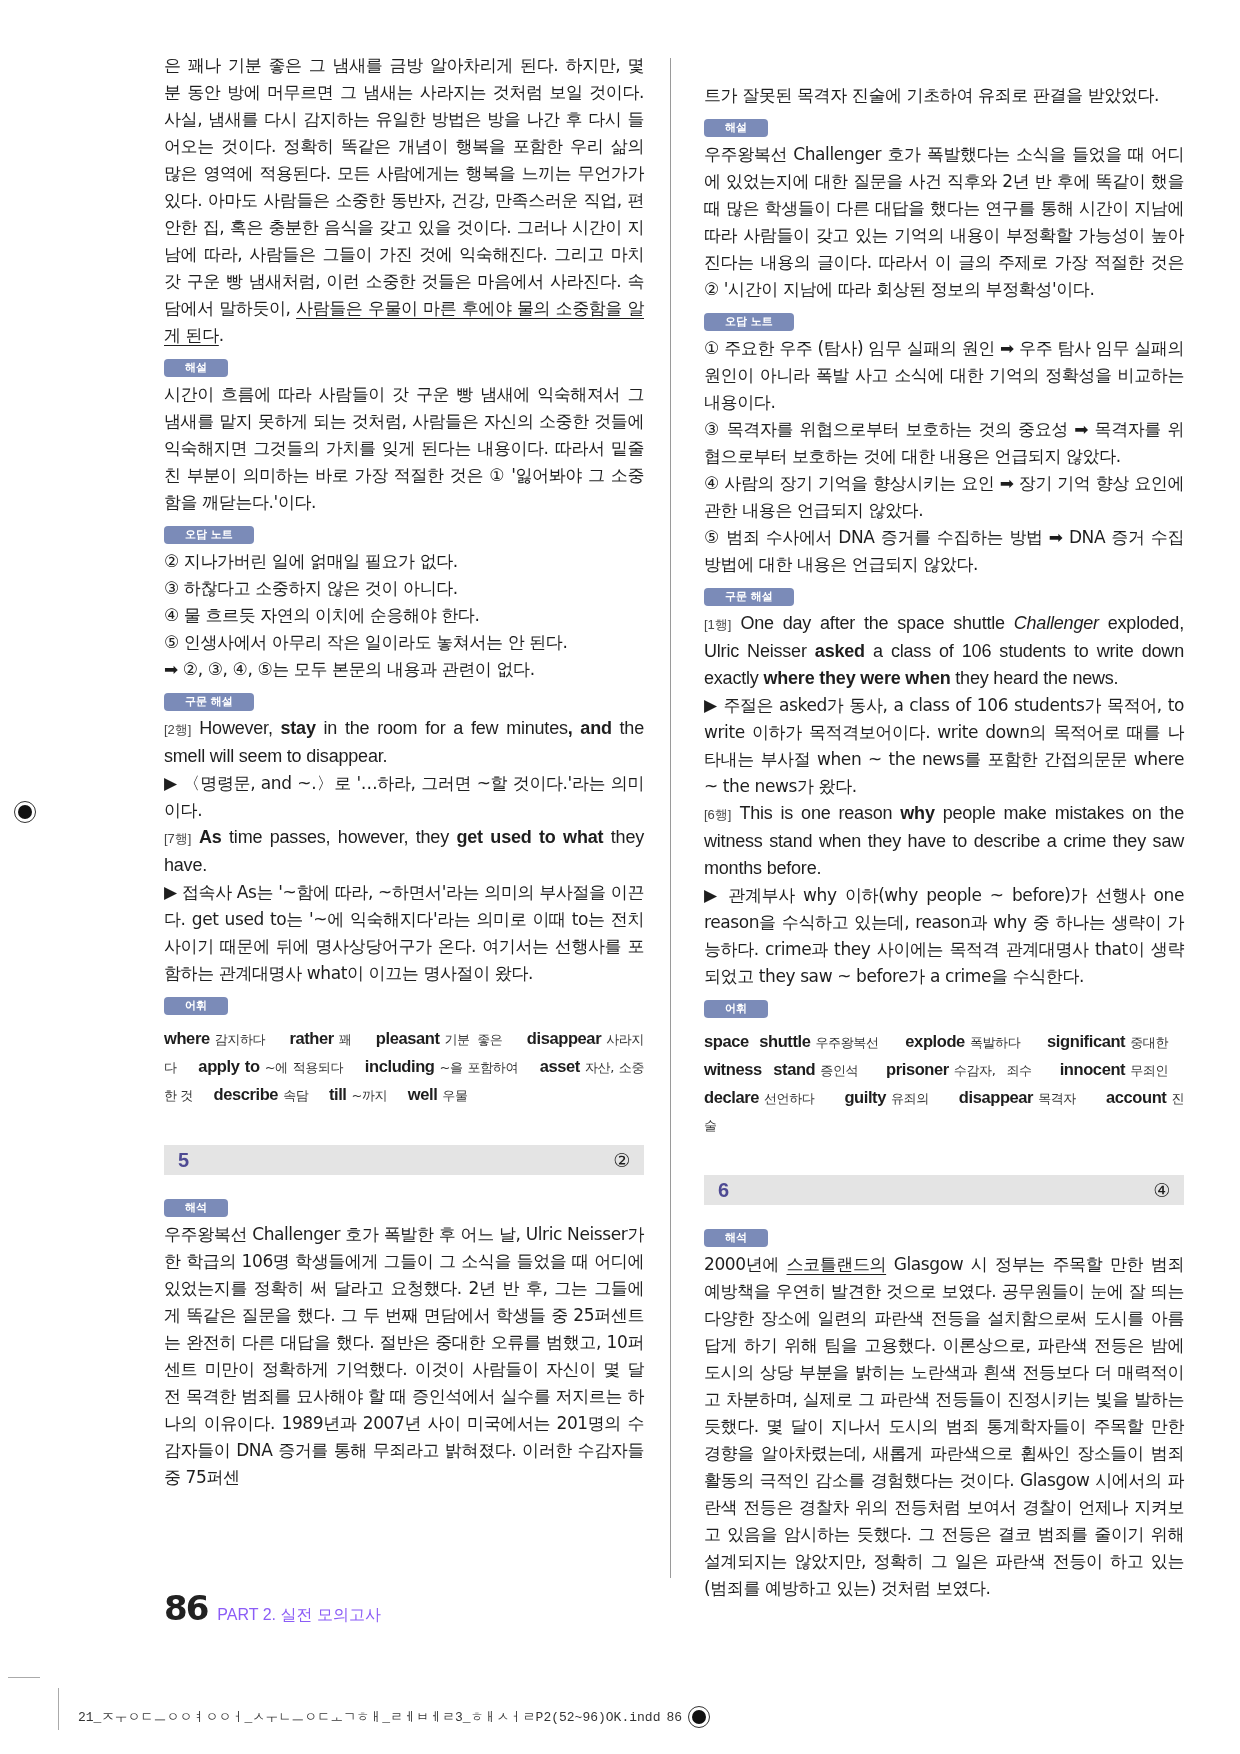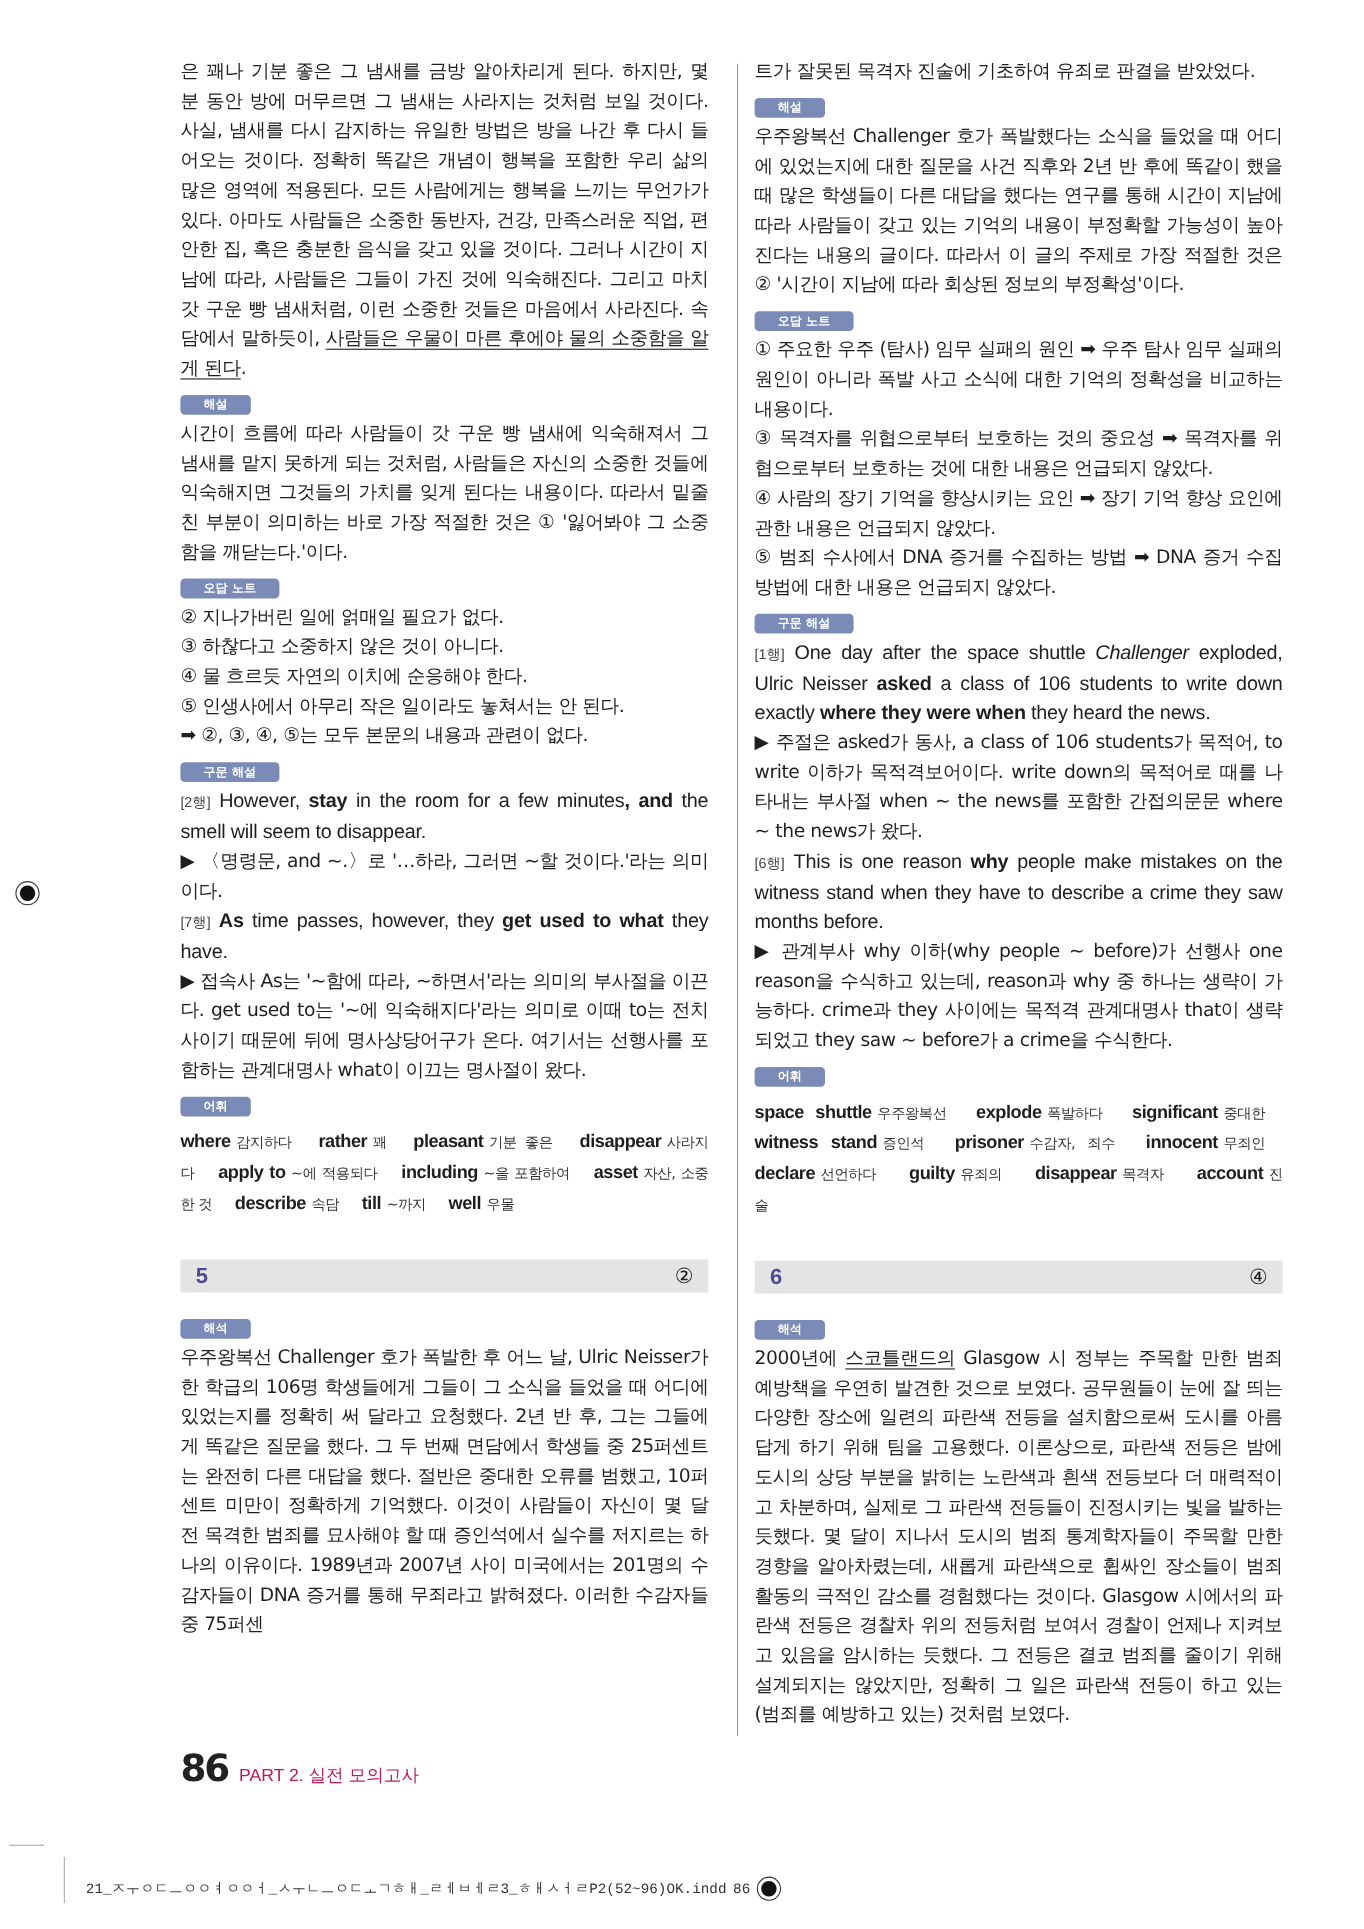--- a/index.html
+++ b/index.html
@@ -1,39 +1,39 @@
 <!DOCTYPE html>
 <html><head>
 <meta charset="utf-8">
 <style>
   html, body { margin: 0; padding: 0; background: #ffffff; }
   body { width: 1240px; height: 1754px; position: relative; overflow: hidden;
          font-family: "DejaVu Sans", "Liberation Sans", sans-serif; color: #1e1e1e; }
   .col { position: absolute; top: 52px; width: 480px; font-size: 17px; line-height: 27px; letter-spacing: -0.4px; }
   .col-left { left: 164px; }
-  .col-right { left: 686px; }
+  .col-right { left: 704px; margin-top: 30px; }
   .divider { position: absolute; left: 670px; top: 58px; width: 1px; height: 1520px; background: #9a9a9a; }
   p { margin: 0; text-align: justify; }
   .label { display: inline-block; background: #7b8bb8; color: #fff; font-size: 11px; line-height: 18px;
            padding: 0 21px; border-radius: 4px; margin: 10px 0 4px 0; font-weight: bold; letter-spacing: 0; }
   .u { text-decoration: underline; text-underline-offset: 4px; }
   .tag { font-size: 13px; color: #444; letter-spacing: 0; }
   b { font-weight: bold; }
   .vocab { font-size: 15.5px; line-height: 27px; margin-top: 6px; }
   .vocab b { font-family: "Liberation Sans", sans-serif; font-size: 16.5px; }
   .vocab .kr { font-size: 13px; color: #333; margin: 0 16px 0 5px; }
   .qbar { background: #e4e4e4; height: 30px; display: flex; align-items: center; justify-content: space-between;
           padding: 0 14px 0 14px; margin: 36px 0 14px 0; }
   .qbar .num { color: #4e4a93; font-weight: bold; font-size: 20px; font-family: "Liberation Sans", sans-serif; }
   .qbar .ans { font-size: 19px; }
   .item { margin: 0; }
   .en { font-family: "Liberation Sans", sans-serif; font-size: 18px; letter-spacing: -0.2px; }
   .footer-pg { position: absolute; left: 164px; top: 1588px; display: flex; align-items: baseline; gap: 10px; }
   .pg-num { font-family: "DejaVu Sans", sans-serif; font-size: 34px; font-weight: bold; color: #222; letter-spacing: -2px; }
-  .pg-part { font-family: "Liberation Sans", sans-serif; font-size: 16px; color: #be185d; }
+  .pg-part { font-family: "Liberation Sans", sans-serif; font-size: 16px; color: #8b5cf6; }
   .slug { position: absolute; left: 78px; top: 1706px; font-family: Liberation Mono, monospace; font-size: 13px; color: #333; display: flex; align-items: center; gap: 6px; }
   .slug-date { position: absolute; left: 1155px; top: 1752px; font-family: "DejaVu Sans", sans-serif; font-size: 12px; color: #333; }
   .crop-h { position: absolute; left: 8px; top: 1677px; width: 32px; height: 1px; background: #aaa; }
   .crop-v { position: absolute; left: 58px; top: 1688px; width: 1px; height: 42px; background: #aaa; }
   .reg { display: inline-block; width: 22px; height: 22px; position: relative; }
   .reg::before { content: ""; position: absolute; left: 4px; top: 4px; width: 14px; height: 14px; border-radius: 50%; background: #111; }
   .reg::after { content: ""; position: absolute; left: 0; top: 0; width: 20px; height: 20px; border-radius: 50%; border: 1px solid #333; }
   .reg-left { position: absolute; left: 14px; top: 801px; }
 </style>
 </head>

